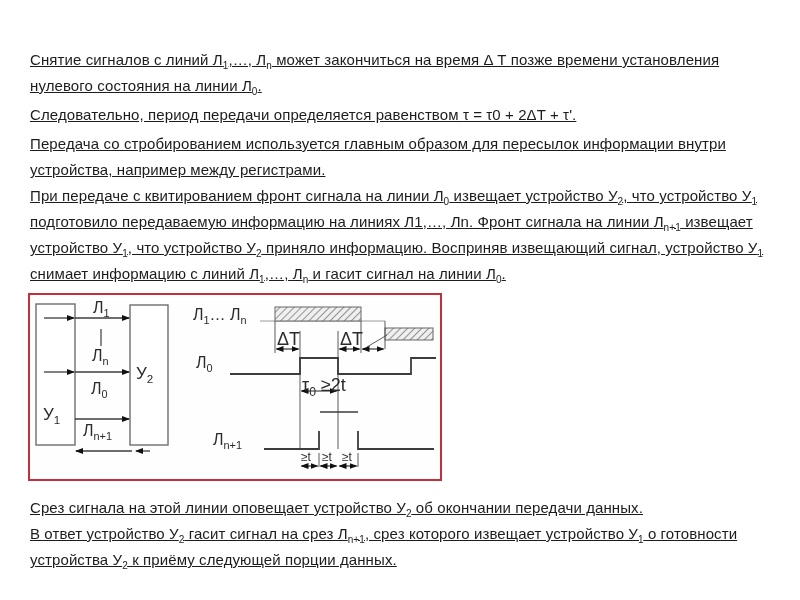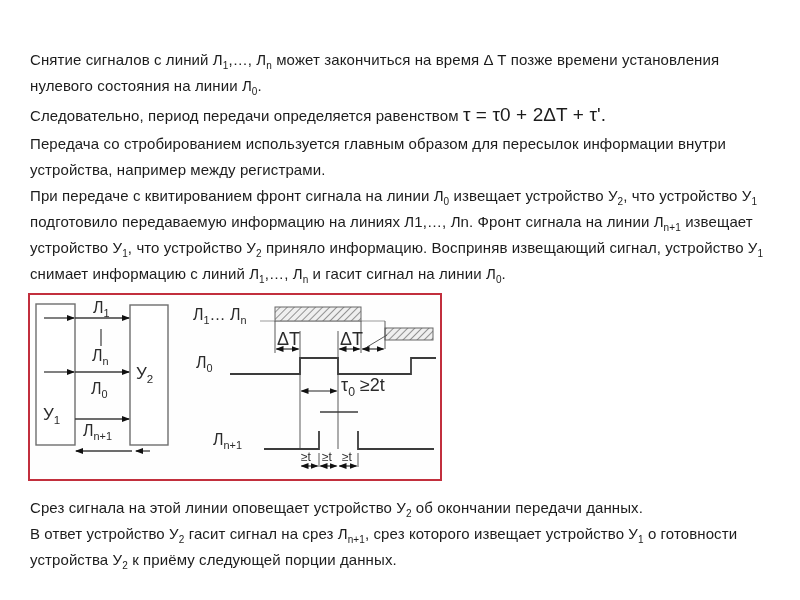--- a/index.html
+++ b/index.html
@@ -1,20 +1,20 @@
 <!DOCTYPE html>
 <html><head>
 <meta charset="utf-8">
 <style>
   html,body{margin:0;padding:0;background:#fff;}
   .page{position:relative;width:800px;height:600px;background:#fff;overflow:hidden;
         font-family:"Liberation Sans","DejaVu Sans",sans-serif;color:#1c1c1c;}
-  .para{position:absolute;font-size:15px;line-height:26px;letter-spacing:0.1px;}
+  .para{position:absolute;font-size:15px;line-height:26px;letter-spacing:0.1px;text-decoration:underline;}
   .para sub{font-size:10px;line-height:0;}
-  .formula{font-size:19px;font-family:"Liberation Sans","DejaVu Sans",sans-serif;}
+  .formula{font-size:15px;font-family:"Liberation Sans","DejaVu Sans",sans-serif;}
   
   .figure{position:absolute;left:28px;top:293px;width:414px;height:188px;
           border:2px solid #c22f3d;background:#fefefe;box-sizing:border-box;}
   .figure svg{position:absolute;left:0;top:0;}
   .flabel{position:absolute;font-family:Liberation Sans, sans-serif;
           color:#2b2b2b;white-space:nowrap;}
   .flabel sub{font-size:68%;line-height:0;}
   .f16{font-size:16px;} .f17{font-size:17px;} .f13{font-size:18px;} .f12{font-size:12px;}
 </style>
 </head>
@@ -106,21 +106,21 @@
     <div class="flabel f16" style="left:62px;top:52px;"><span>Л</span><sub>n</sub></div>
     <div class="flabel f16" style="left:61px;top:85px;"><span>Л</span><sub>0</sub></div>
     <div class="flabel f16" style="left:53px;top:127px;"><span>Л</span><sub>n+1</sub></div>
 
     <div class="flabel f16" style="left:163px;top:11px;"><span>Л</span><sub>1</sub><span>… Л</span><sub>n</sub></div>
     <div class="flabel f16" style="left:166px;top:59px;"><span>Л</span><sub>0</sub></div>
     <div class="flabel f16" style="left:183px;top:136px;"><span>Л</span><sub>n+1</sub></div>
 
     <div class="flabel f13" style="left:247px;top:34px;">ΔT</div>
     <div class="flabel f13" style="left:310px;top:34px;">ΔT</div>
-    <div class="flabel f13" style="left:272px;top:80px;padding-left:39px;"><span>τ</span><sub>0</sub><span> ≥2t</span></div>
+    <div class="flabel f13" style="left:272px;top:80px;"><span>τ</span><sub>0</sub><span> ≥2t</span></div>
     <div class="flabel f12" style="left:271px;top:155px;">≥t</div>
     <div class="flabel f12" style="left:292px;top:155px;">≥t</div>
     <div class="flabel f12" style="left:312px;top:155px;">≥t</div>
   </div>
 
   <div class="para" style="left:30px;top:495px;width:765px;"><span>Срез сигнала на этой линии оповещает устройство У</span><sub>2</sub><span> об окончании передачи данных.</span></div>
 
   <div class="para" style="left:30px;top:521px;width:748px;"><span>В ответ устройство У</span><sub>2</sub><span> гасит сигнал на срез Л</span><sub>n+1</sub><span>, срез которого извещает устройство У</span><sub>1</sub><span> о готовности устройства У</span><sub>2</sub><span> к приёму следующей порции данных.</span></div>
 
 </div>

